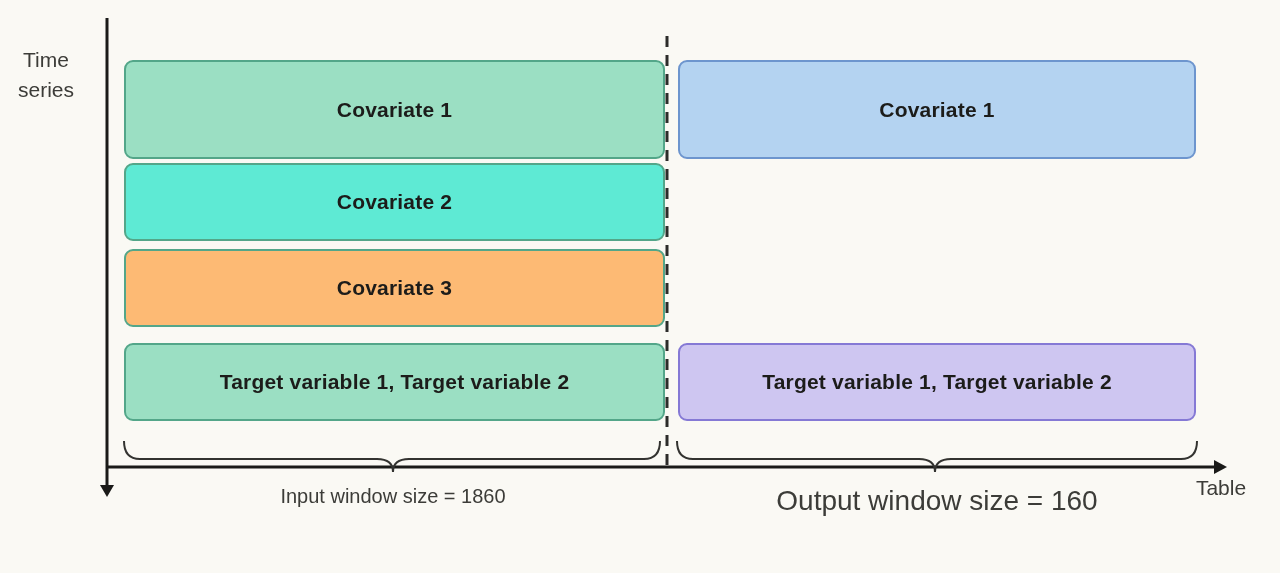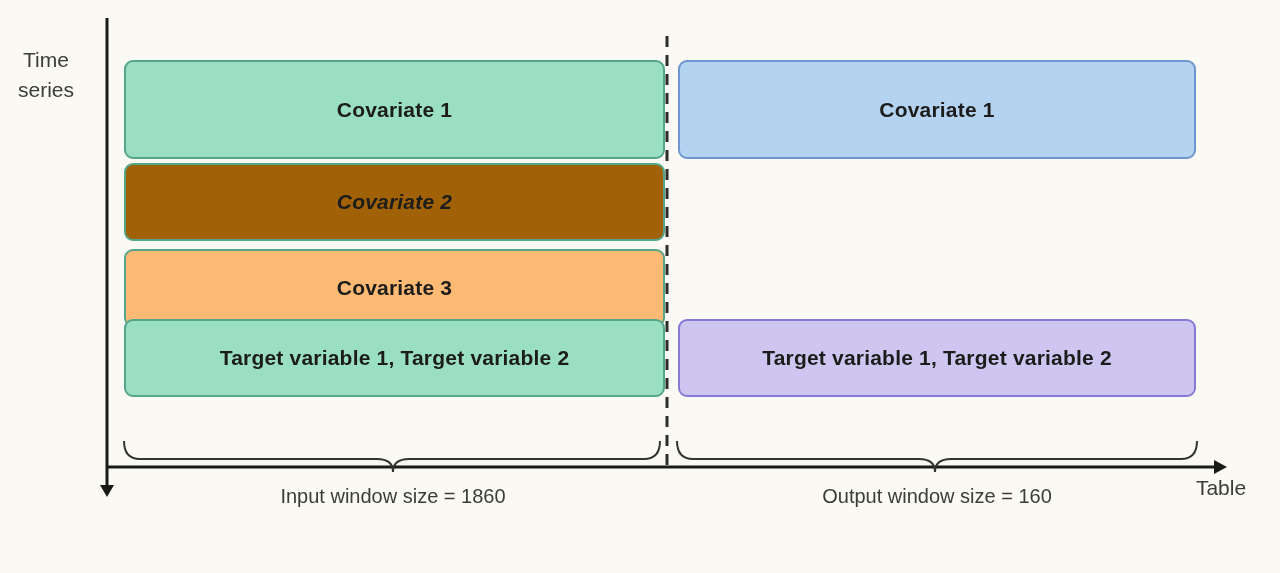--- a/index.html
+++ b/index.html
@@ -28,21 +28,21 @@
     align-items: center;
     justify-content: center;
     font-size: 21px;
     font-weight: bold;
     color: #1c1c1a;
     letter-spacing: 0.2px;
   }
   .row-1 { top: 60px;  height: 99px; text-align: right; }
   .row-2 { top: 163px; height: 78px; }
   .row-3 { top: 249px; height: 78px; }
-  .row-4 { top: 319px; height: 78px; }
+  .row-4 { top: 343px; height: 78px; }
   .input-col  { left: 124px; width: 541px; }
   .output-col { left: 678px; width: 518px; }
   .diagram-label {
     position: absolute;
     color: #3c3c38;
     font-size: 21px;
     text-align: center;
   }
   #y-axis-label {
     left: 8px; top: 45px;
@@ -58,21 +58,21 @@
     width: 70px;
   }
   #input-window-label {
     left: 124px; top: 485px;
     width: 538px;
     font-size: 20px;
   }
   #output-window-label {
     left: 677px; top: 485px;
     width: 520px;
-    font-size: 20px;
+    font-size: 28px;
   }
   #forecast-start-label {
     left: 418px; top: 537px;
     width: 500px;
     font-size: 20px;
   }
 </style>
 </head>
 <body>
 
@@ -87,20 +87,20 @@
     <path d="M 124 441 Q 124 459 140 459 L 377 459 Q 393 459 393 472 Q 393 459 409 459 L 644 459 Q 660 459 660 441" fill="none" stroke-width="2" stroke="#333330"></path>
     <path d="M 677 441 Q 677 459 693 459 L 919 459 Q 935 459 935 472 Q 935 459 951 459 L 1181 459 Q 1197 459 1197 441" fill="none" stroke-width="2" stroke="#333330"></path>
   </svg>
 
   <div class="diagram-label" id="y-axis-label">Time series</div>
   <div class="diagram-label" id="x-axis-label">Table</div>
   <div class="diagram-label" id="input-window-label">Input window size = 1860</div>
   <div class="diagram-label" id="output-window-label">Output window size = 160</div>
 
   <div class="series-box input-col row-1" style="background-color: rgb(155, 223, 195); border-color: rgb(83, 166, 137);">Covariate 1</div>
-  <div class="series-box input-col row-2" style="background-color: #a16207; border-color: rgb(83, 166, 137); font-style: italic;">Covariate 2</div>
+  <div class="series-box input-col row-2" style="background-color: #5eead4; border-color: rgb(83, 166, 137);">Covariate 2</div>
   <div class="series-box input-col row-3" style="background-color: #fdba74; border-color: rgb(83, 166, 137);">Covariate 3</div>
   <div class="series-box input-col row-4" style="background-color: rgb(155, 223, 195); border-color: rgb(83, 166, 137);">Target variable 1, Target variable 2</div>
 
   <div class="series-box output-col row-1" style="background-color: rgb(180, 211, 241); border-color: rgb(109, 149, 206);">Covariate 1</div>
   <div class="series-box output-col row-4" style="background-color: rgb(206, 198, 241); border-color: rgb(133, 121, 213);">Target variable 1, Target variable 2</div>
 
 </div>
 
 </body></html>

